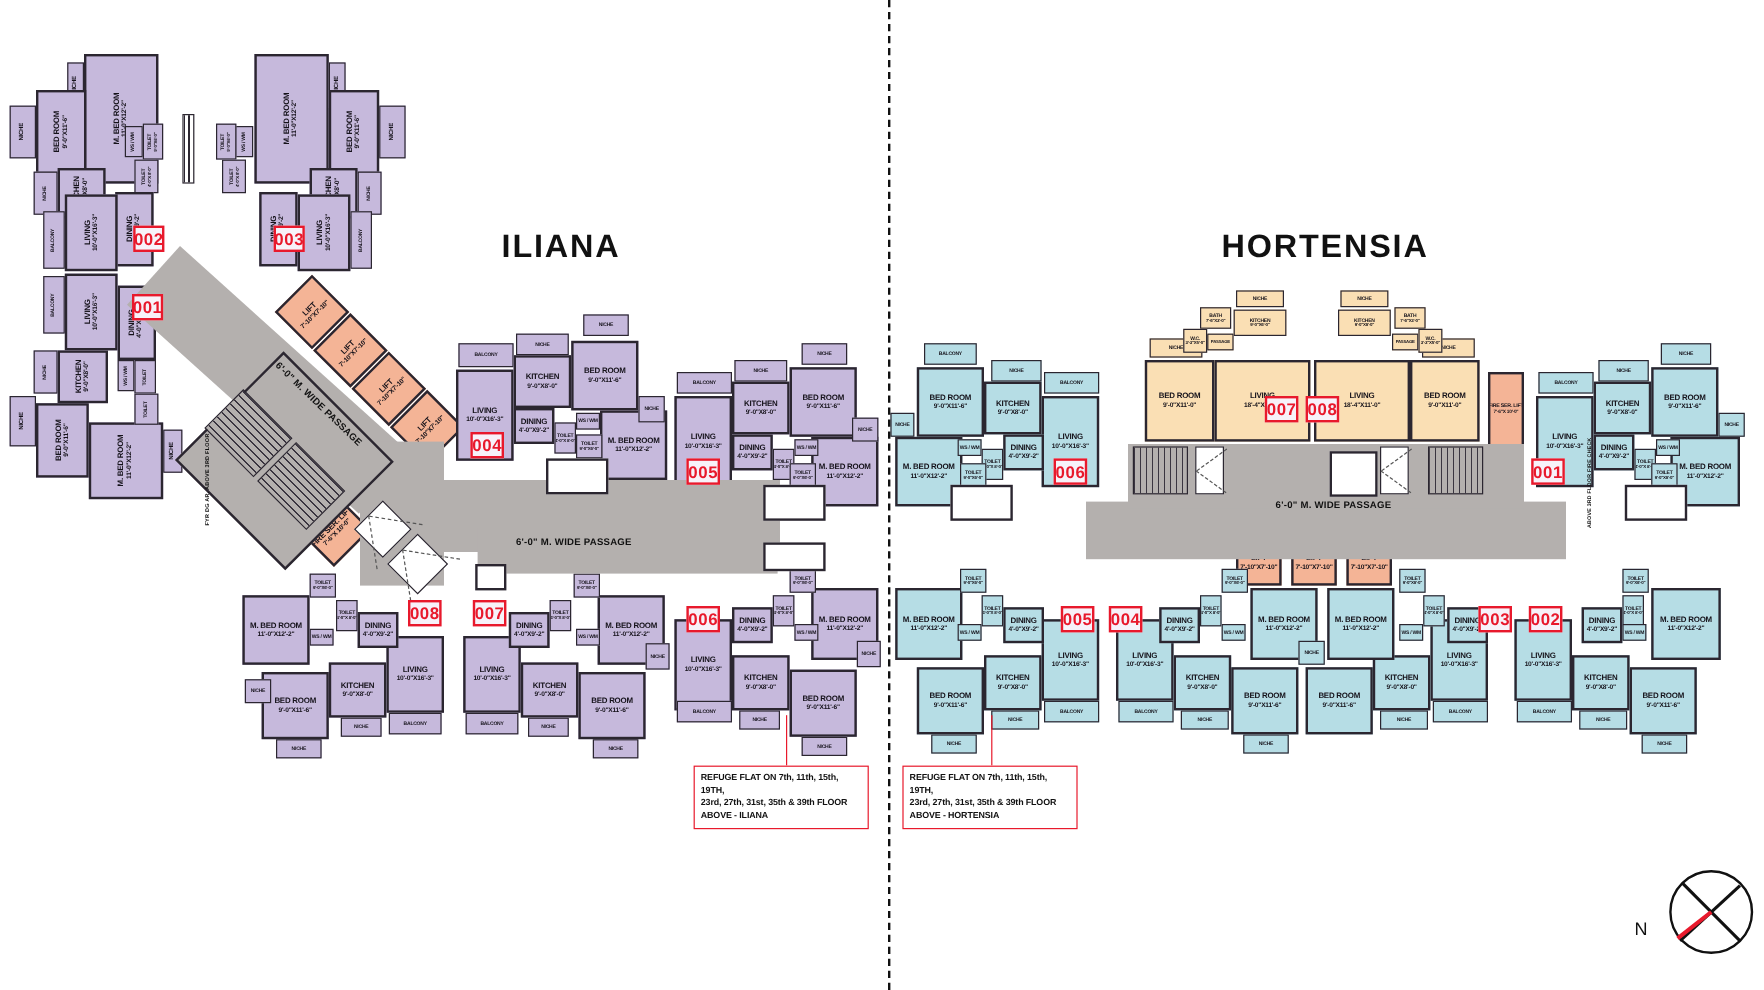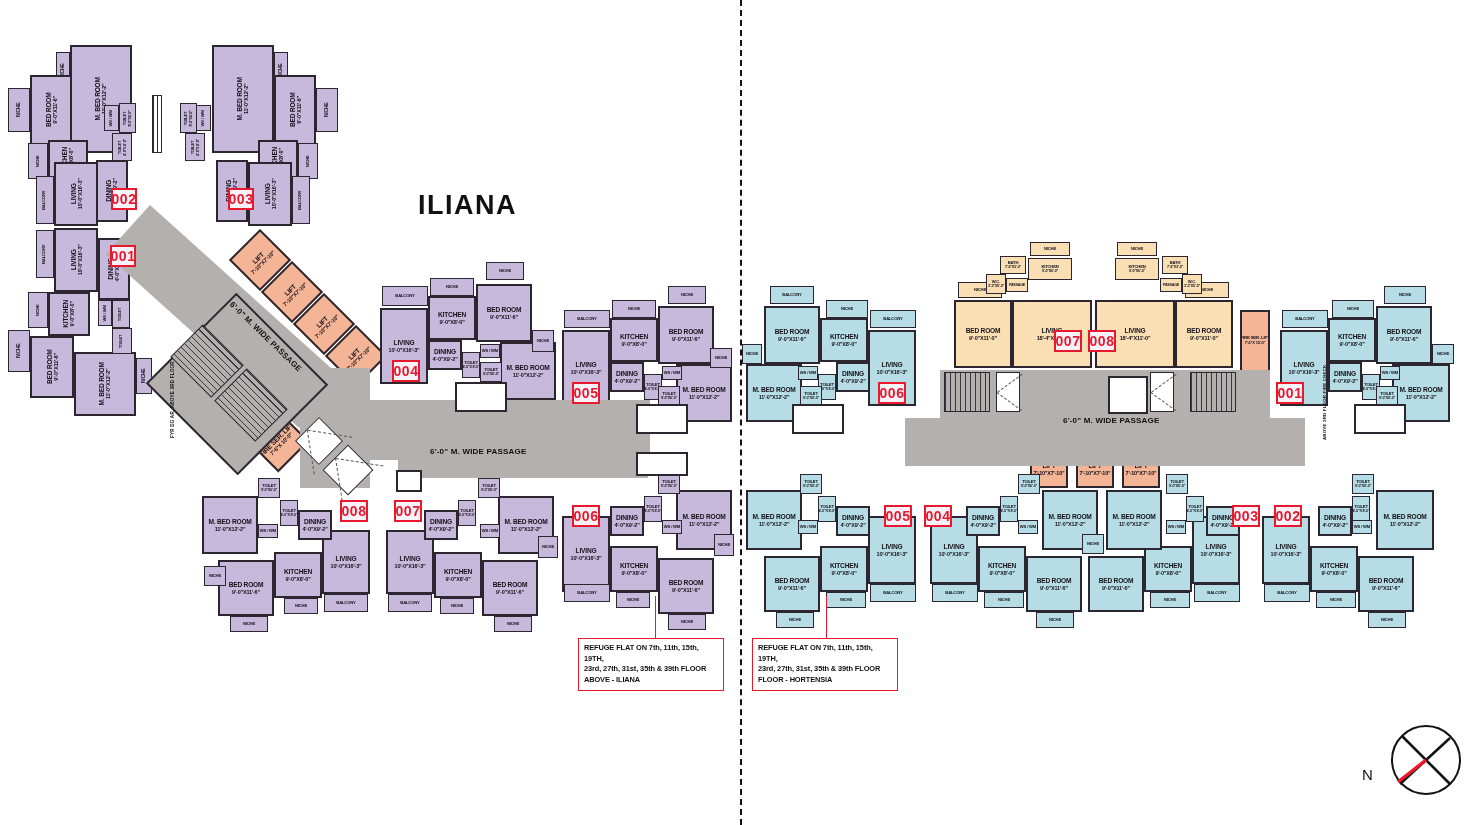--- a/index.html
+++ b/index.html
@@ -175,20 +175,21 @@
       90deg, #2b2630 0 1.5px, #fff 1.5px 4px);
     z-index: 8;
   }
 </style>
 </head>
 <body>
 
 <div id="stage">
 
   <div class="wing-title" style="left:418px; top:190px;">ILIANA</div>
+  <div class="wing-title" style="left:1018px; top:190px;">HORTENSIA</div>
 
   <div class="divider" style="left:740px; top:0px; height:825px;"></div>
 
   <div class="passage diag" style="left:150px; top:205px; width:260px; height:66px; transform:rotate(42deg);"></div>
   <div class="passage" style="left:320px; top:400px; width:330px; height:60px;"></div>
   <div class="passage" style="left:300px; top:368px; width:70px; height:120px;"></div>
   <div class="passage" style="left:398px; top:440px; width:250px; height:38px;"></div>
 
   <div class="rm pur" style="left:70px; top:45px; width:62px; height:108px;">
     <div class="lbl" style="transform:rotate(-90deg)">
@@ -1323,21 +1324,21 @@
   <div class="note" style="left:578px; top:638px; width:146px;">
     <div>REFUGE FLAT ON 7th, 11th, 15th, 19TH,</div>
     <div>23rd, 27th, 31st, 35th &amp; 39th FLOOR</div>
     <div>ABOVE - ILIANA</div>
   </div>
 
   <div class="leader" style="left:826px; top:596px; height:42px;"></div>
   <div class="note" style="left:752px; top:638px; width:146px;">
     <div>REFUGE FLAT ON 7th, 11th, 15th, 19TH,</div>
     <div>23rd, 27th, 31st, 35th &amp; 39th FLOOR</div>
-    <div>FLOOR - HORTENSIA</div>
+    <div>ABOVE - HORTENSIA</div>
   </div>
 
   <div class="compass" style="left:1362px; top:718px; width:104px; height:100px;">
     <svg width="104" height="100" viewBox="0 0 104 100">
       <circle cx="64" cy="42" r="34" fill="#fff" stroke="#111" stroke-width="2"></circle>
       <line x1="40" y1="18" x2="88" y2="66" stroke="#111" stroke-width="2.6"></line>
       <line x1="88" y1="20" x2="38" y2="66" stroke="#111" stroke-width="2.6"></line>
       <line x1="64" y1="42" x2="36" y2="64" stroke="#e8192c" stroke-width="3.4"></line>
     </svg>
     <div style="position:absolute; left:0px; top:48px; font-size:15px; color:#111;">N</div>

